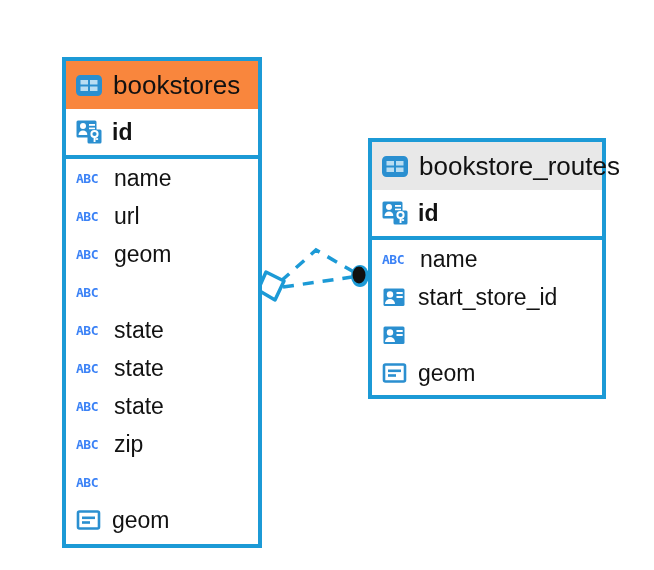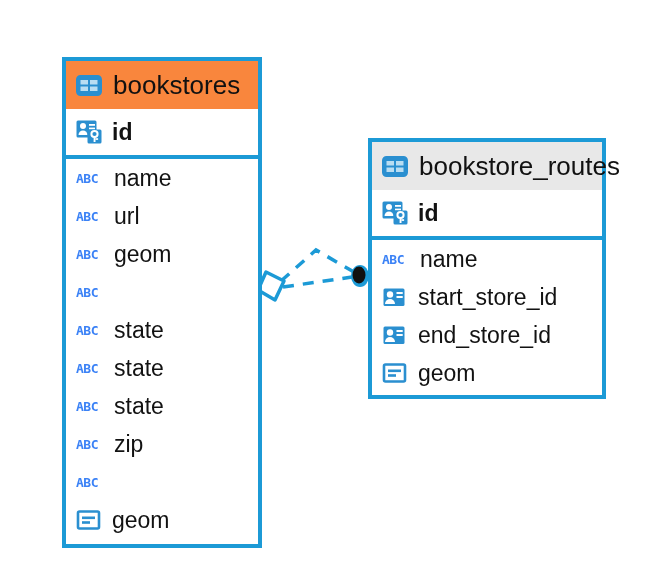--- a/index.html
+++ b/index.html
@@ -250,21 +250,20 @@
     <div class="field-row">
       <span class="icon">
         <svg width="26" height="22" viewBox="0 0 26 22">
           <rect x="1.5" y="2.5" width="21" height="17.5" rx="1.5" fill="#2a8fd0"></rect>
           <circle cx="8" cy="8.5" r="3.2" fill="#ffffff"></circle>
           <path d="M 3 18 a 5 5 0 0 1 10 0 z" fill="#ffffff"></path>
           <rect x="14.5" y="6" width="6.2" height="2" fill="#ffffff"></rect>
           <rect x="14.5" y="10" width="6.2" height="2" fill="#ffffff"></rect>
         </svg>
       </span>
-      <span class="field-label">end_store_id</span>
     </div>
     <div class="field-row">
       <span class="icon">
         <svg width="26" height="22" viewBox="0 0 26 22">
           <rect x="2" y="2.5" width="21" height="17" rx="1.5" fill="#ffffff" stroke="#2a8fd0" stroke-width="2.6"></rect>
           <rect x="6" y="7.5" width="13" height="2.6" fill="#2a8fd0"></rect>
           <rect x="6" y="12.2" width="8" height="2.6" fill="#2a8fd0"></rect>
         </svg>
       </span>
       <span class="field-label">geom</span>

